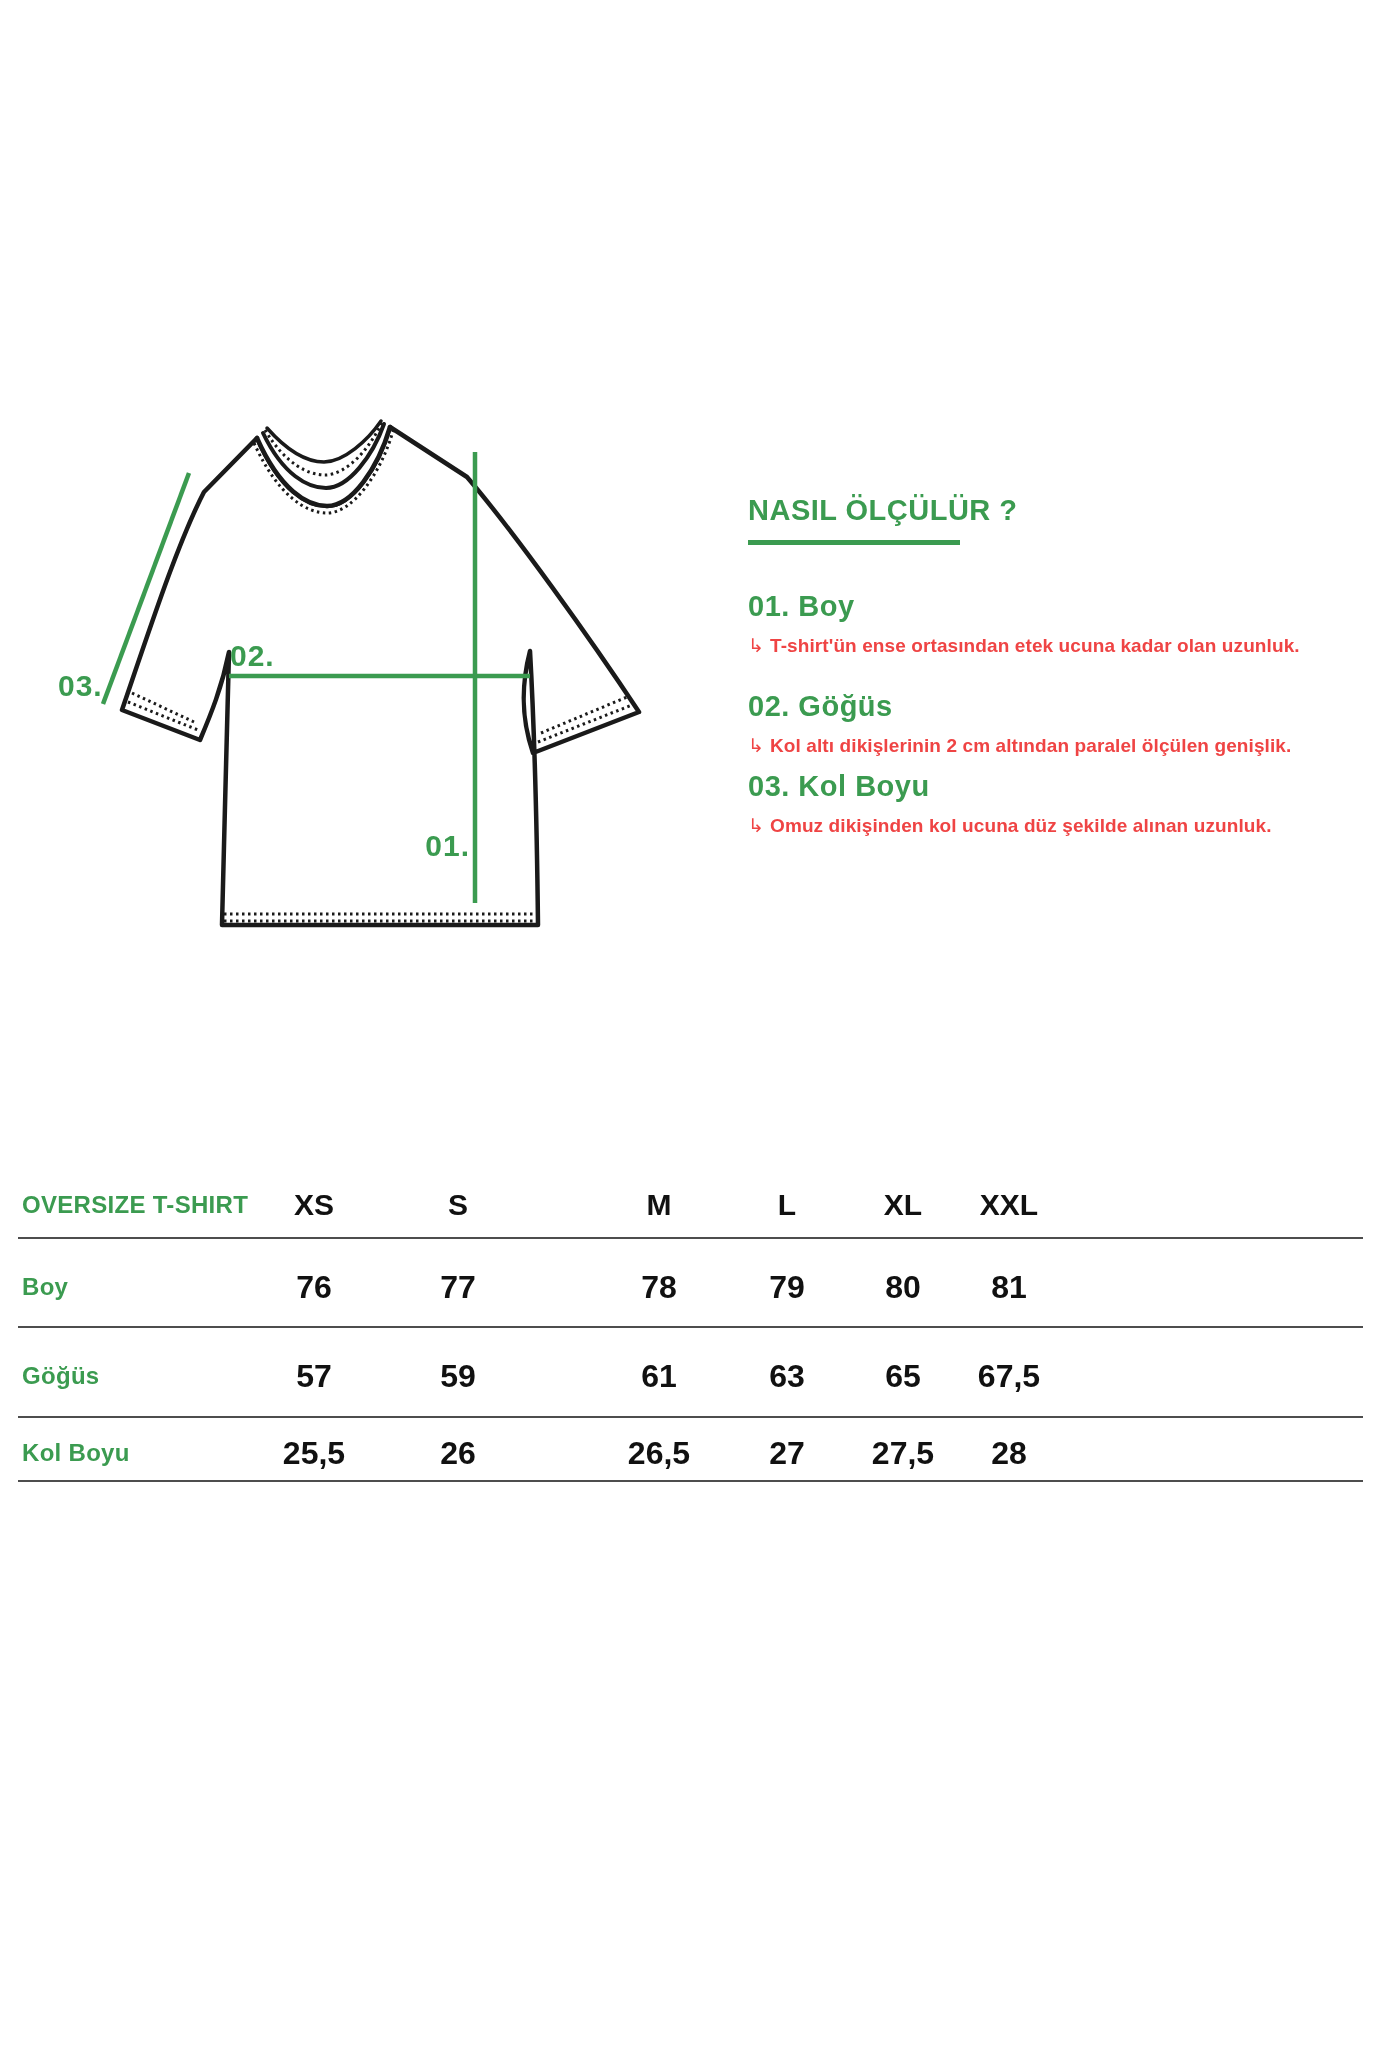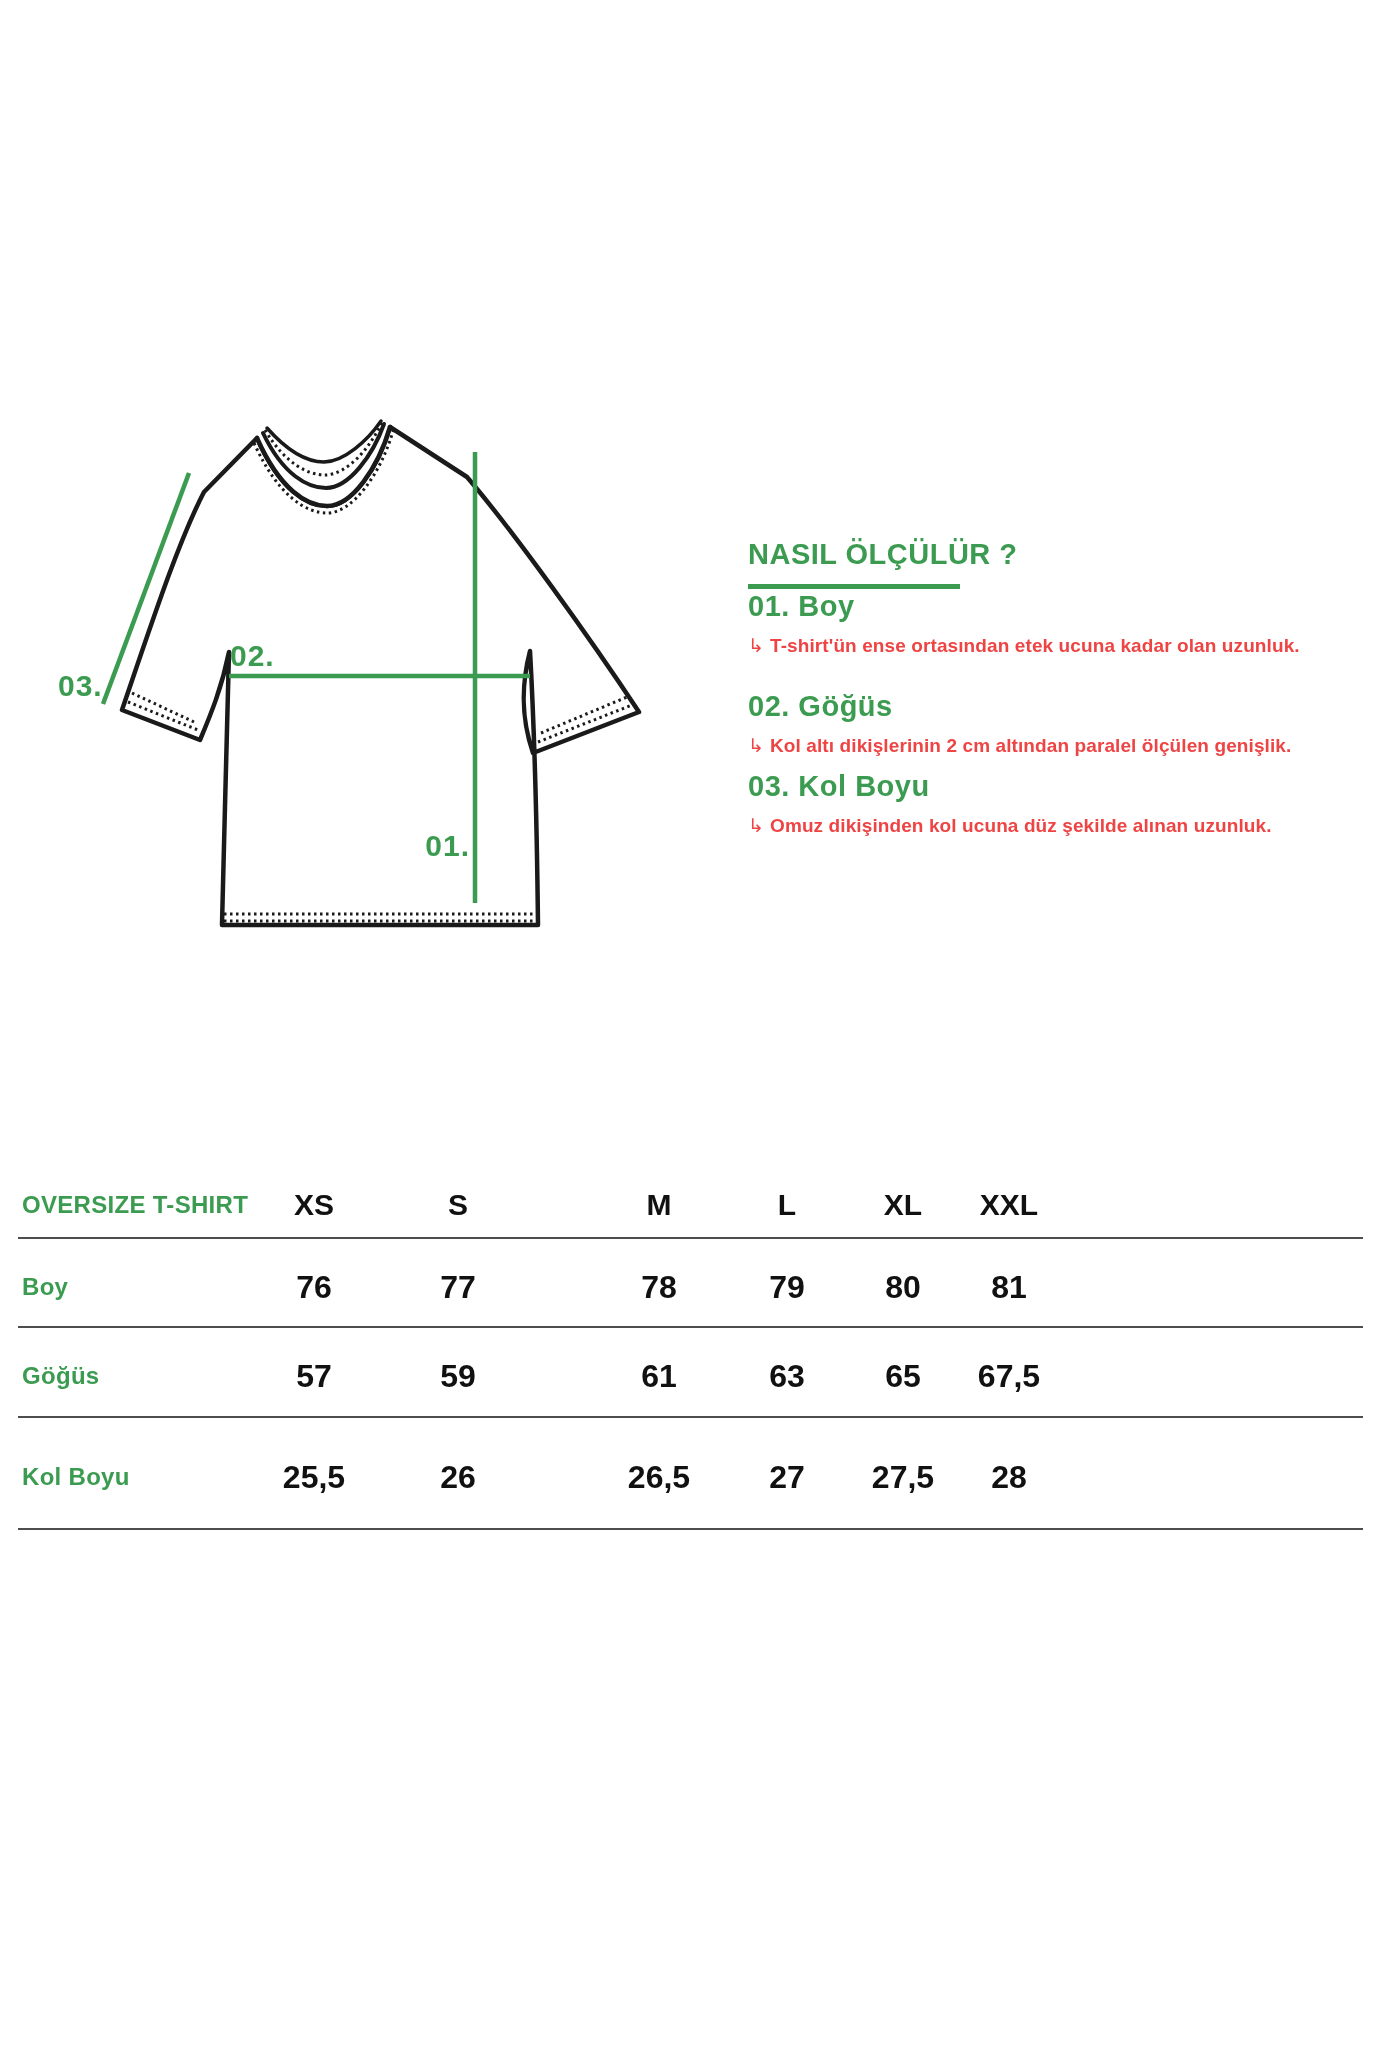--- a/index.html
+++ b/index.html
@@ -31,21 +31,20 @@
     position: absolute;
     left: 748px; top: 494px;
     width: 600px; height: 380px;
   }
   .guide-title {
     font-size: 29px;
     font-weight: 700;
     letter-spacing: 0.5px;
     color: var(--green);
     white-space: nowrap;
-    margin-top: 44px;
   }
   .guide-underline {
     width: 212px; height: 5px;
     background: var(--green);
     margin-top: 13px;
   }
   .measure-item { position: absolute; left: 0; white-space: nowrap; }
   .measure-item.mi-0 { top: 96px; }
   .measure-item.mi-1 { top: 196px; }
   .measure-item.mi-2 { top: 276px; }
@@ -70,21 +69,21 @@
     left: 18px; top: 1172px;
     width: 1345px;
   }
   .t-row {
     position: relative;
     border-bottom: 2px solid #4d4d4d;
   }
   .t-row.t-head { height: 67px; text-align: center; }
   .t-row.t-r0 { height: 89px; }
   .t-row.t-r1 { height: 90px; }
-  .t-row.t-r2 { height: 112px; }
+  .t-row.t-r2 { height: 64px; }
   .t-cell {
     position: absolute;
     top: 50%;
     transform: translate(-50%, -50%);
     white-space: nowrap;
     font-weight: 700;
     color: #111111;
   }
   .t-row.t-r0 .t-cell, .t-row.t-r1 .t-cell, .t-row.t-r2 .t-cell { top: calc(50% + 4px); }
   .t-label {

